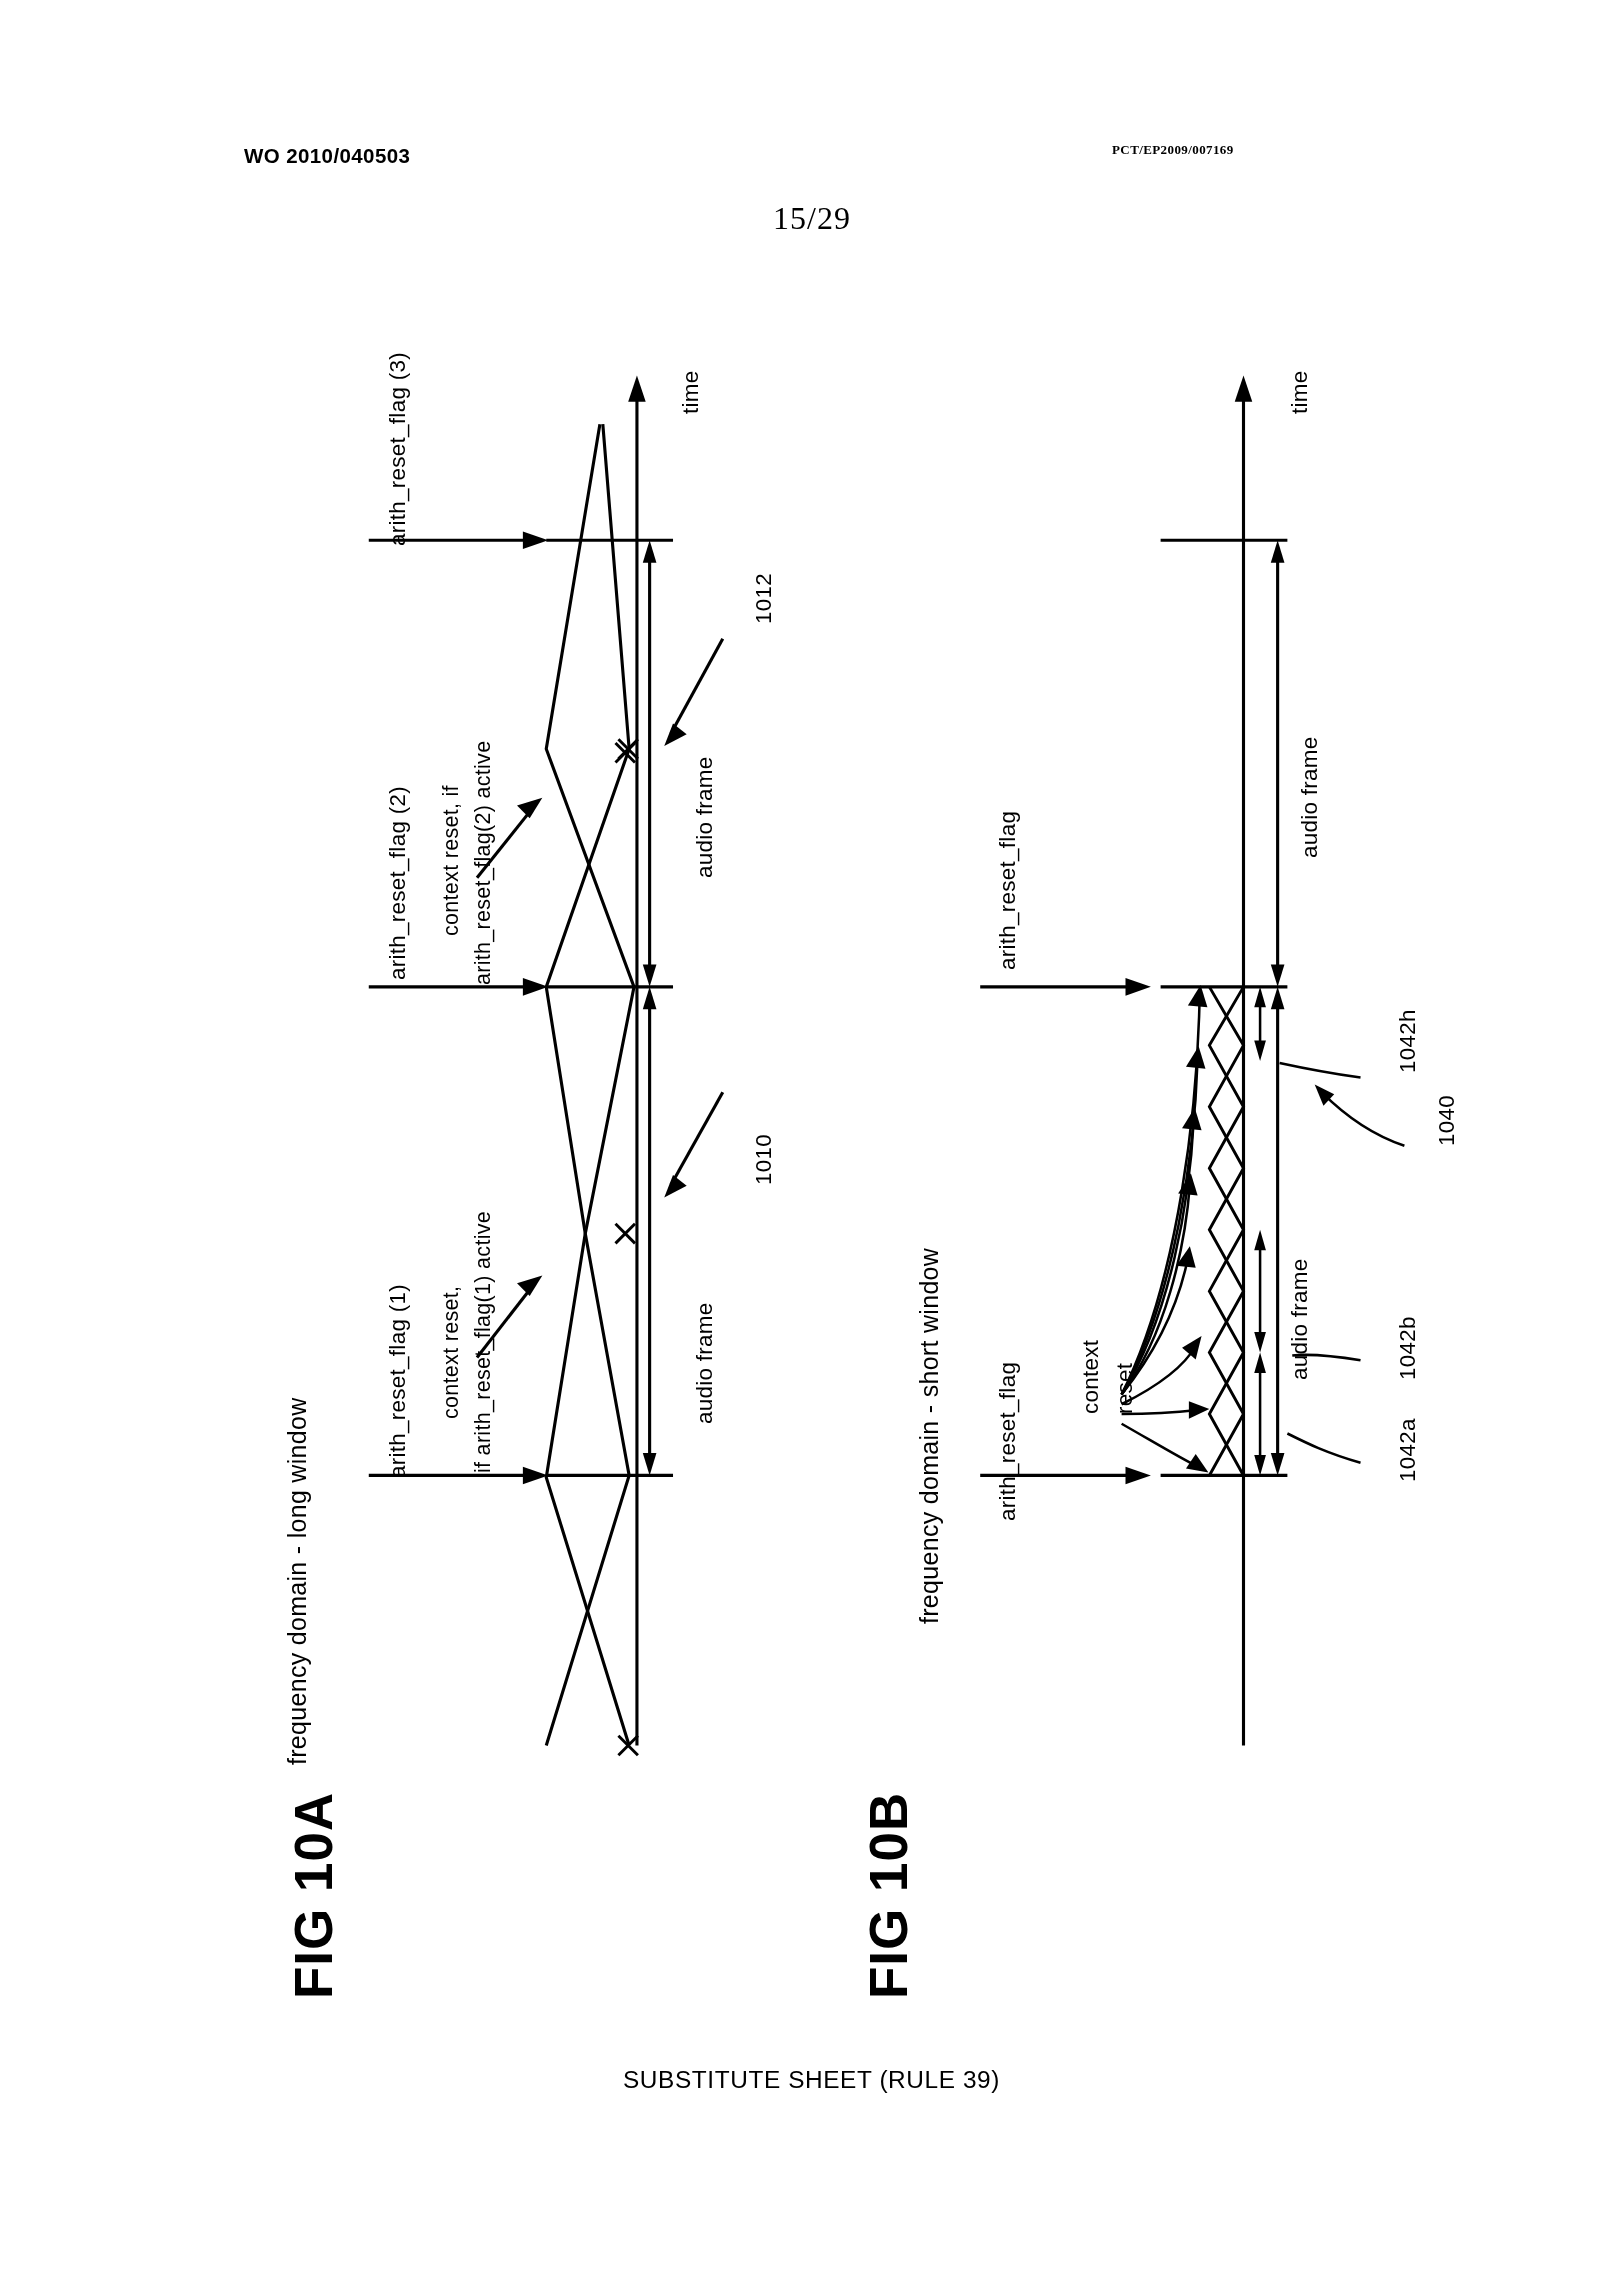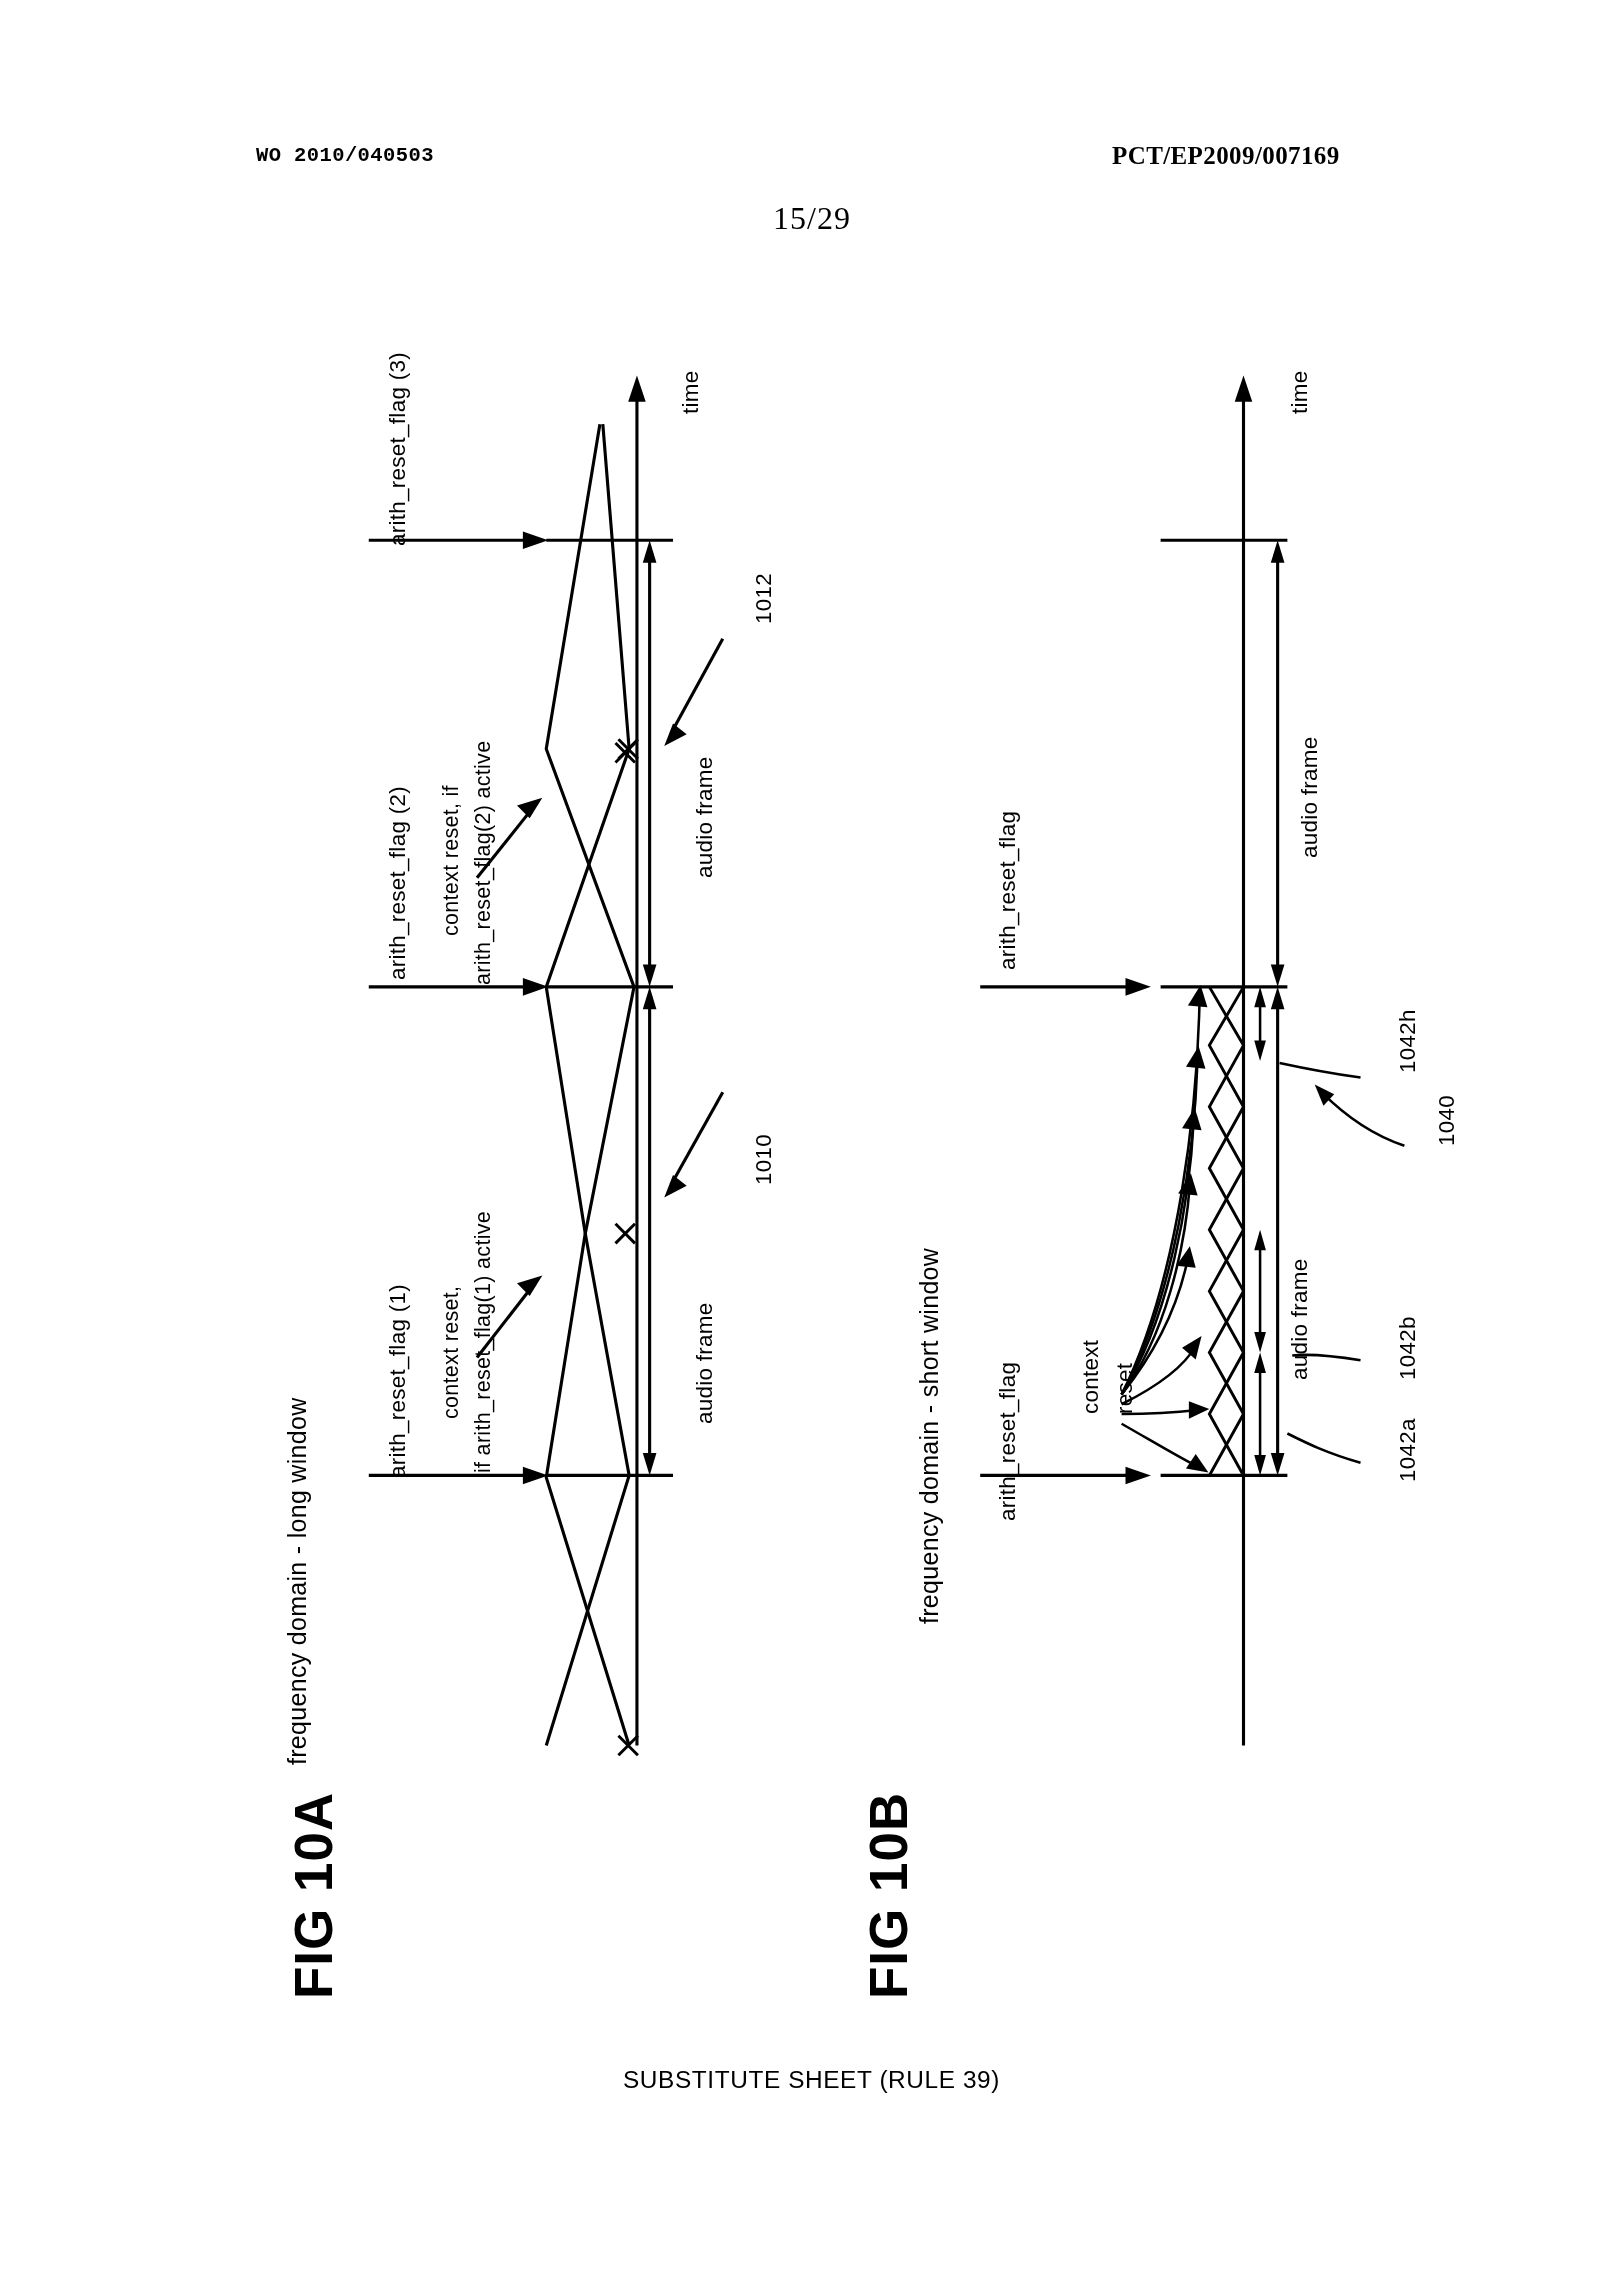--- a/index.html
+++ b/index.html
@@ -19,34 +19,34 @@
     position: absolute;
     left: 0; top: 0;
     width: 1623px;
     height: 2278px;
     background: #fff;
   }
 
   
   .hdr-left {
     position: absolute;
-    left: 256px;
+    left: 244px;
     top: 144px;
-    font-family: Liberation Mono, monospace;
+    font-family: Liberation Sans, sans-serif;
     font-weight: bold;
     font-size: 20.5px;
     letter-spacing: 0.4px;
   }
   .hdr-right {
     position: absolute;
     left: 1112px;
     top: 142px;
     font-family: "Liberation Serif", serif;
     font-weight: bold;
-    font-size: 25px;
+    font-size: 13px;
     letter-spacing: 0.4px;
   }
   .sheet-num {
     position: absolute;
     left: 741px;
     top: 200px;
     font-size: 32px;
     font-family: Liberation Serif, serif;
     letter-spacing: 1px;
     margin-left: 32px;

